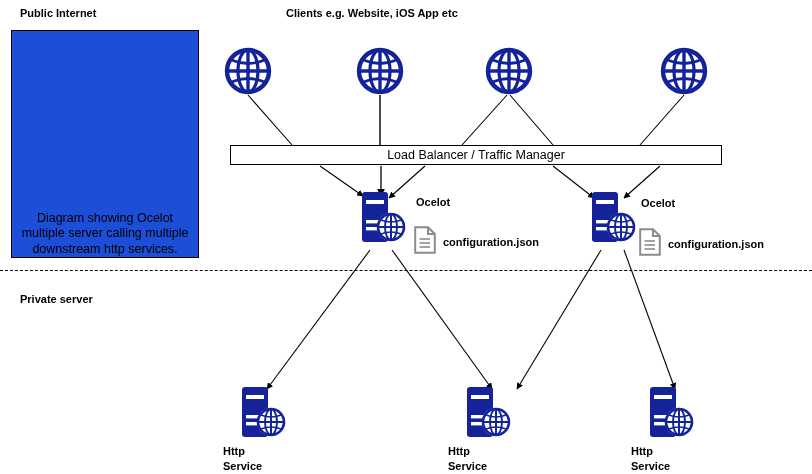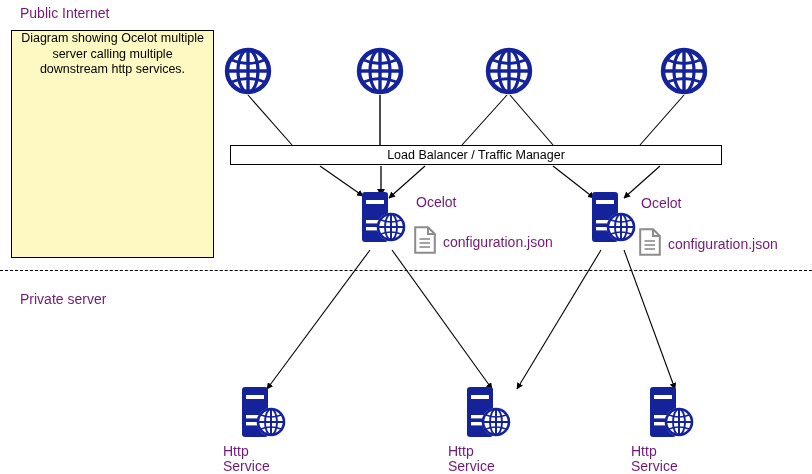--- a/index.html
+++ b/index.html
@@ -21,40 +21,41 @@
   svg.edges {
     position: absolute;
     left: 0;
     top: 0;
     width: 812px;
     height: 474px;
     pointer-events: none;
   }
   .lbl {
     position: absolute;
-    font-size: 14px;
+    font-size: 11px;
     line-height: 15px;
-    color: #701a75;
+    color: #000000;
     white-space: nowrap;
+    font-weight: bold;
   }
   .lbl-center {
     white-space: normal;
   }
   
   #pub-box {
     position: absolute;
     left: 11px;
     top: 30px;
-    width: 203px;
+    width: 188px;
     height: 228px;
     border: 1.3px solid #000;
     box-sizing: border-box;
-    background: #fef9c3;
+    background: #1d4ed8;
     display: flex;
-    align-items: flex-start;
+    align-items: flex-end;
     justify-content: center;
   }
   #pub-box-text {
     font-size: 12.5px;
     line-height: 15.5px;
     text-align: center;
     padding: 0 6px;
   }
   
   #lb-bar {
@@ -98,20 +99,21 @@
     height: 28px;
   }
 </style>
 </head>
 <body>
 
 <div id="canvas">
 
   <div class="lbl" style="left:20px; top:6px;">Public Internet</div>
 
+  <div class="lbl" style="left:286px; top:6px;">Clients e.g. Website, iOS App etc</div>
 
   <div class="lbl" style="left:20px; top:292px;">Private server</div>
 
   <div id="pub-box">
     <div id="pub-box-text">Diagram showing Ocelot multiple server calling multiple downstream http services.</div>
   </div>
 
   <svg class="edges" viewBox="0 0 812 474">
     <defs>
       <marker id="arrow" viewBox="0 0 10 10" refX="9" refY="5" markerWidth="6" markerHeight="6" orient="auto-start-reverse">

